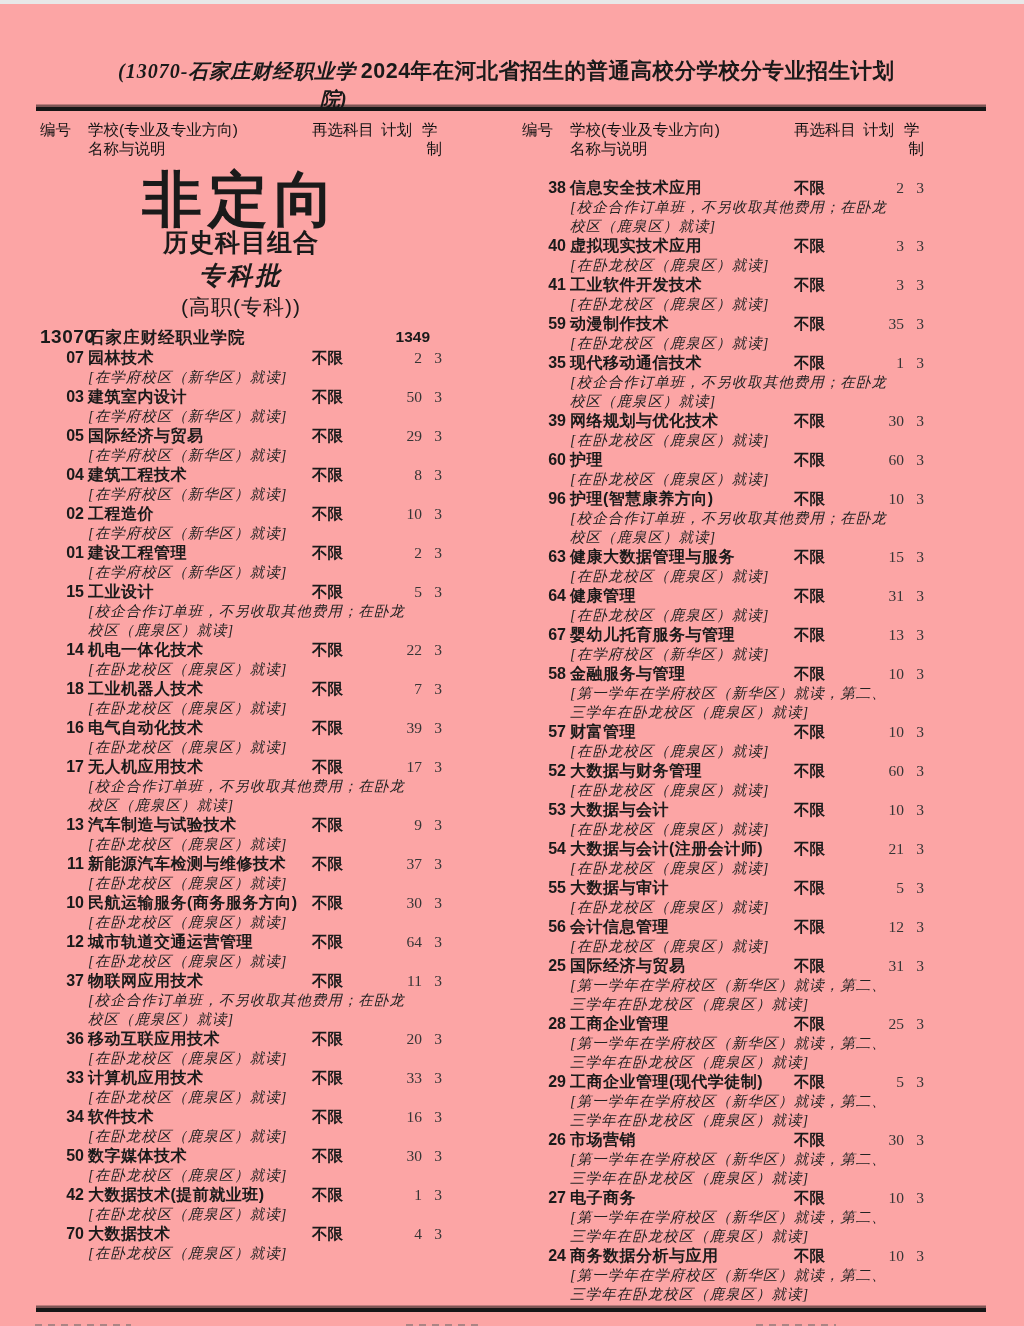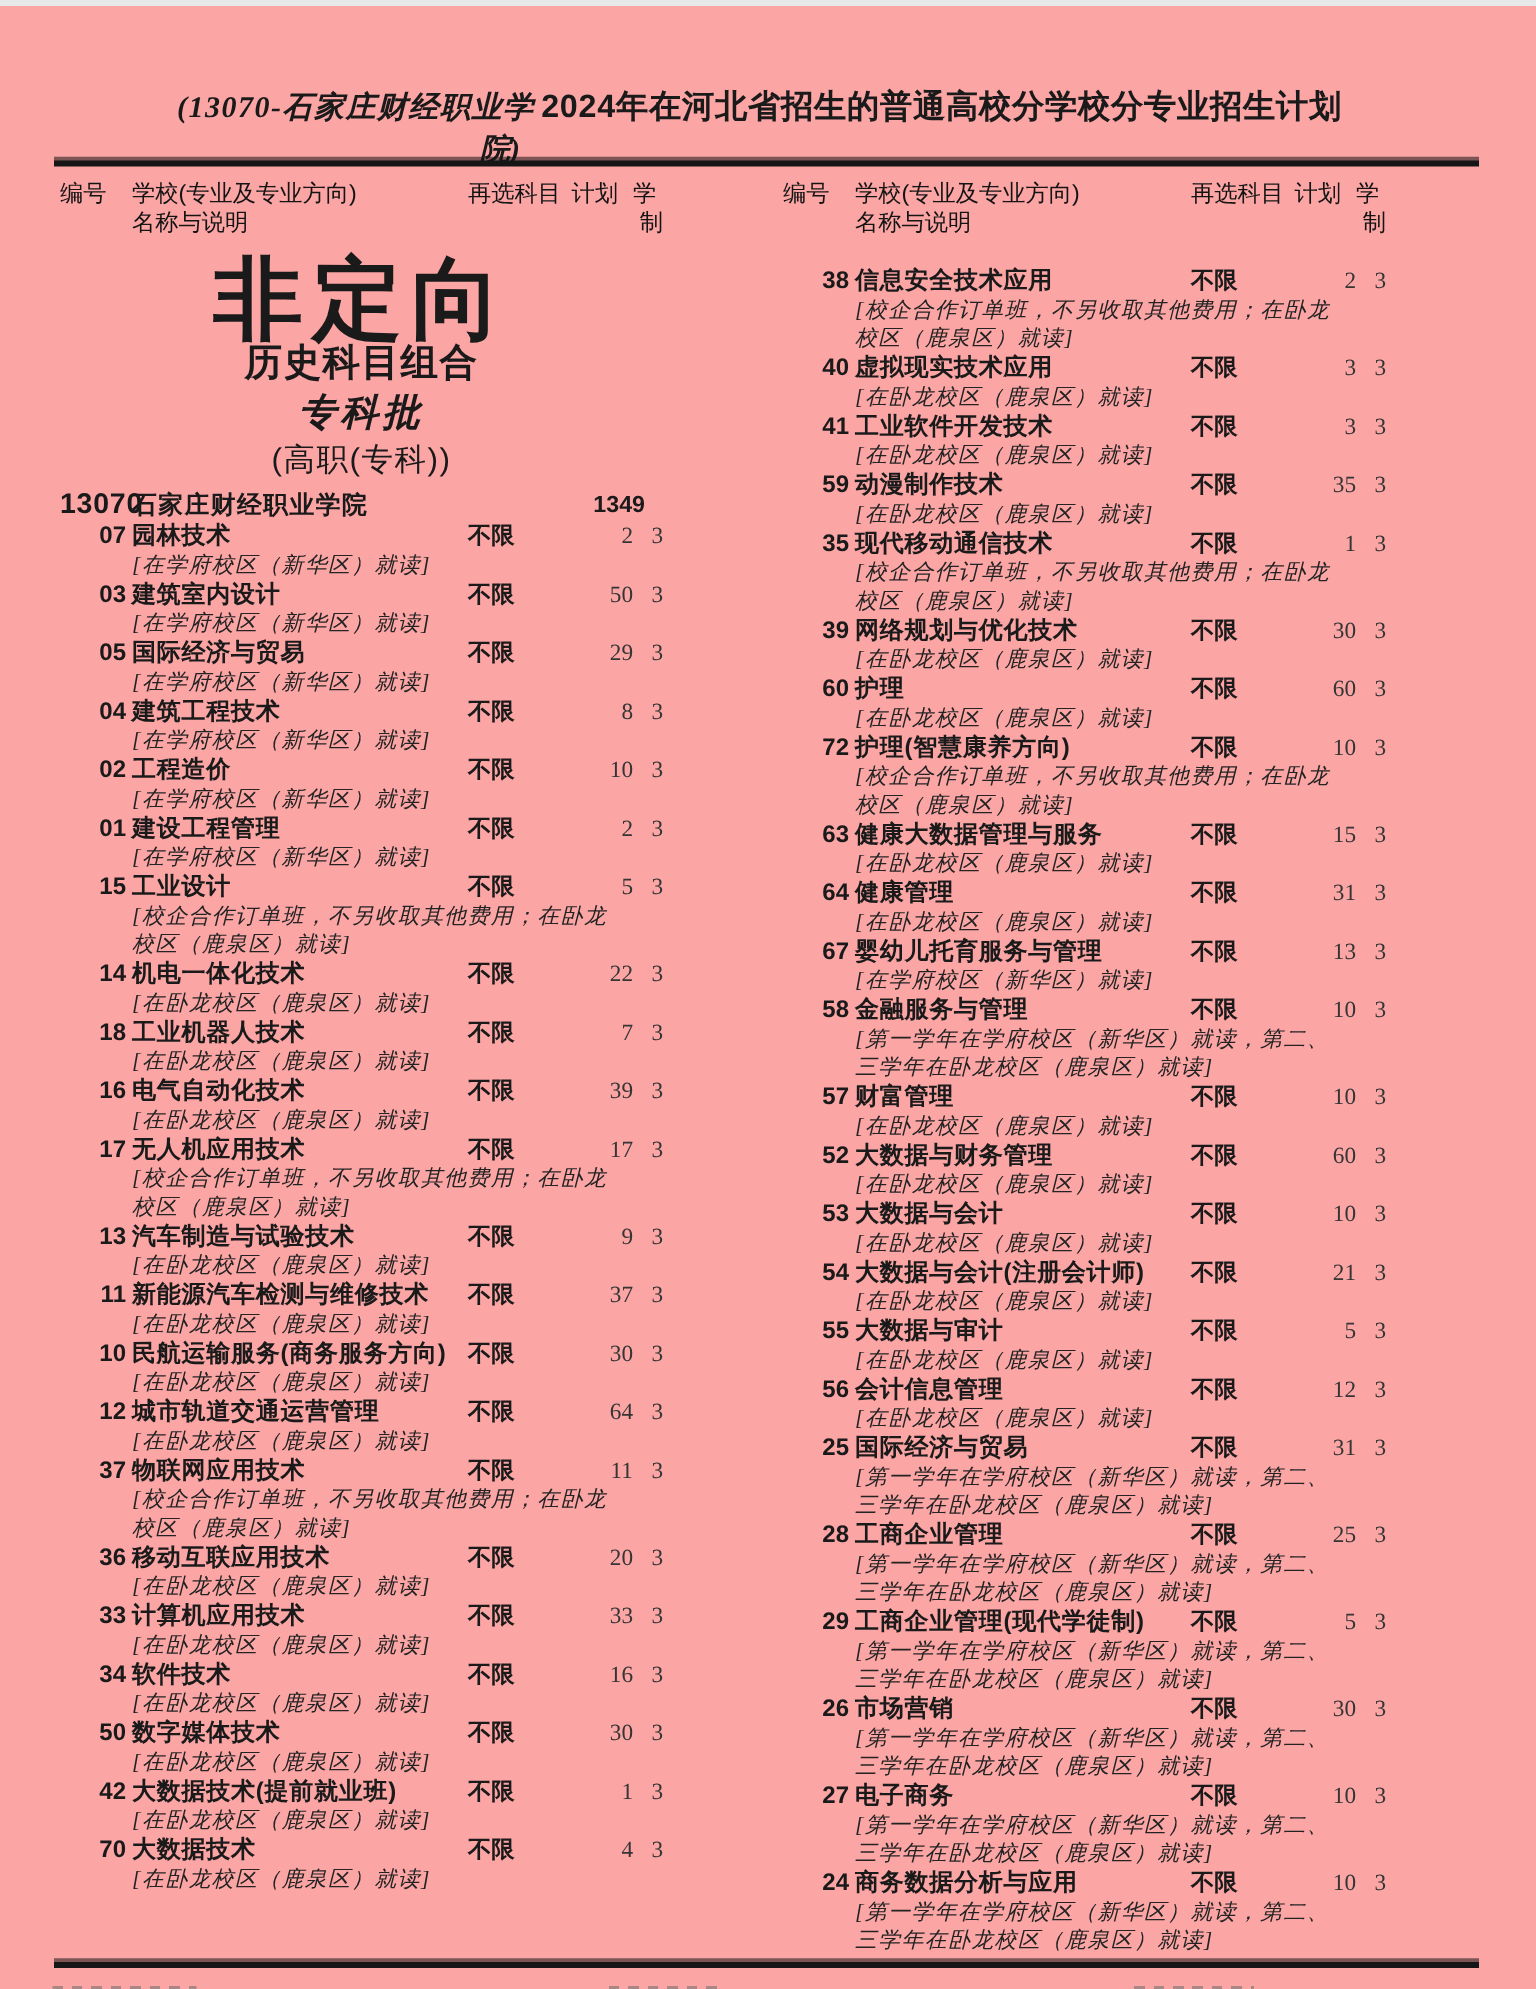--- a/index.html
+++ b/index.html
@@ -416,21 +416,21 @@
             <span class="c-code">60</span>
             <span class="c-name">护理</span>
             <span class="c-subj">不限</span>
             <span class="c-plan">60</span>
             <span class="c-dur">3</span>
           </div>
           <div class="note-line">[在卧龙校区（鹿泉区）就读]</div>
         </div>
         <div>
           <div class="main-row">
-            <span class="c-code">72</span>
+            <span class="c-code">96</span>
             <span class="c-name">护理(智慧康养方向)</span>
             <span class="c-subj">不限</span>
             <span class="c-plan">10</span>
             <span class="c-dur">3</span>
           </div>
           <div class="note-line">[校企合作订单班，不另收取其他费用；在卧龙</div>
           <div class="note-line">校区（鹿泉区）就读]</div>
         </div>
         <div>
           <div class="main-row">

